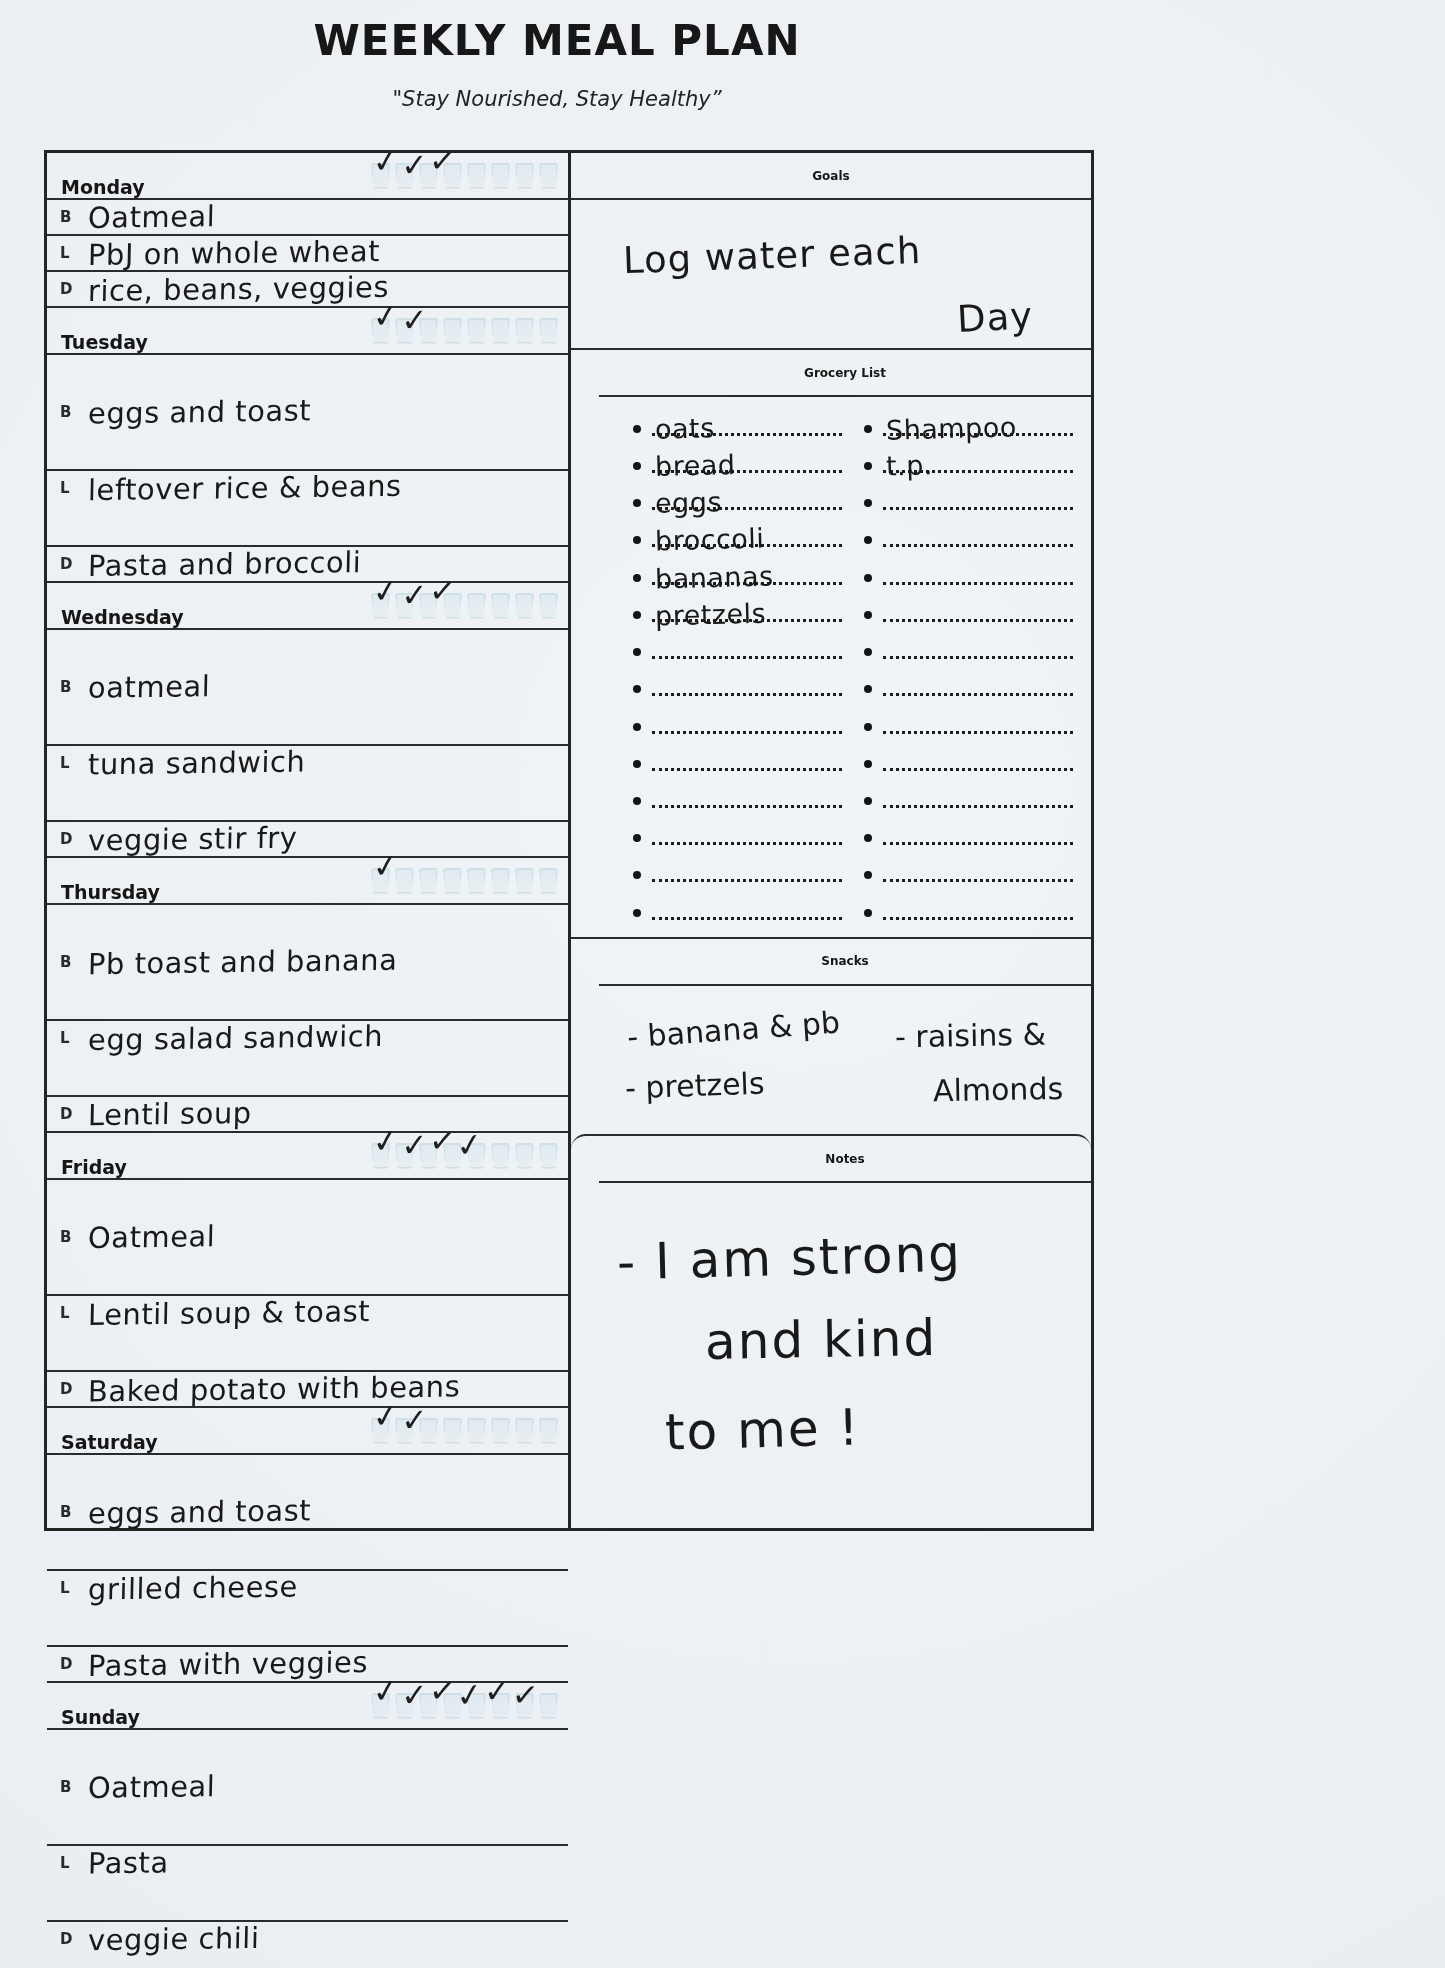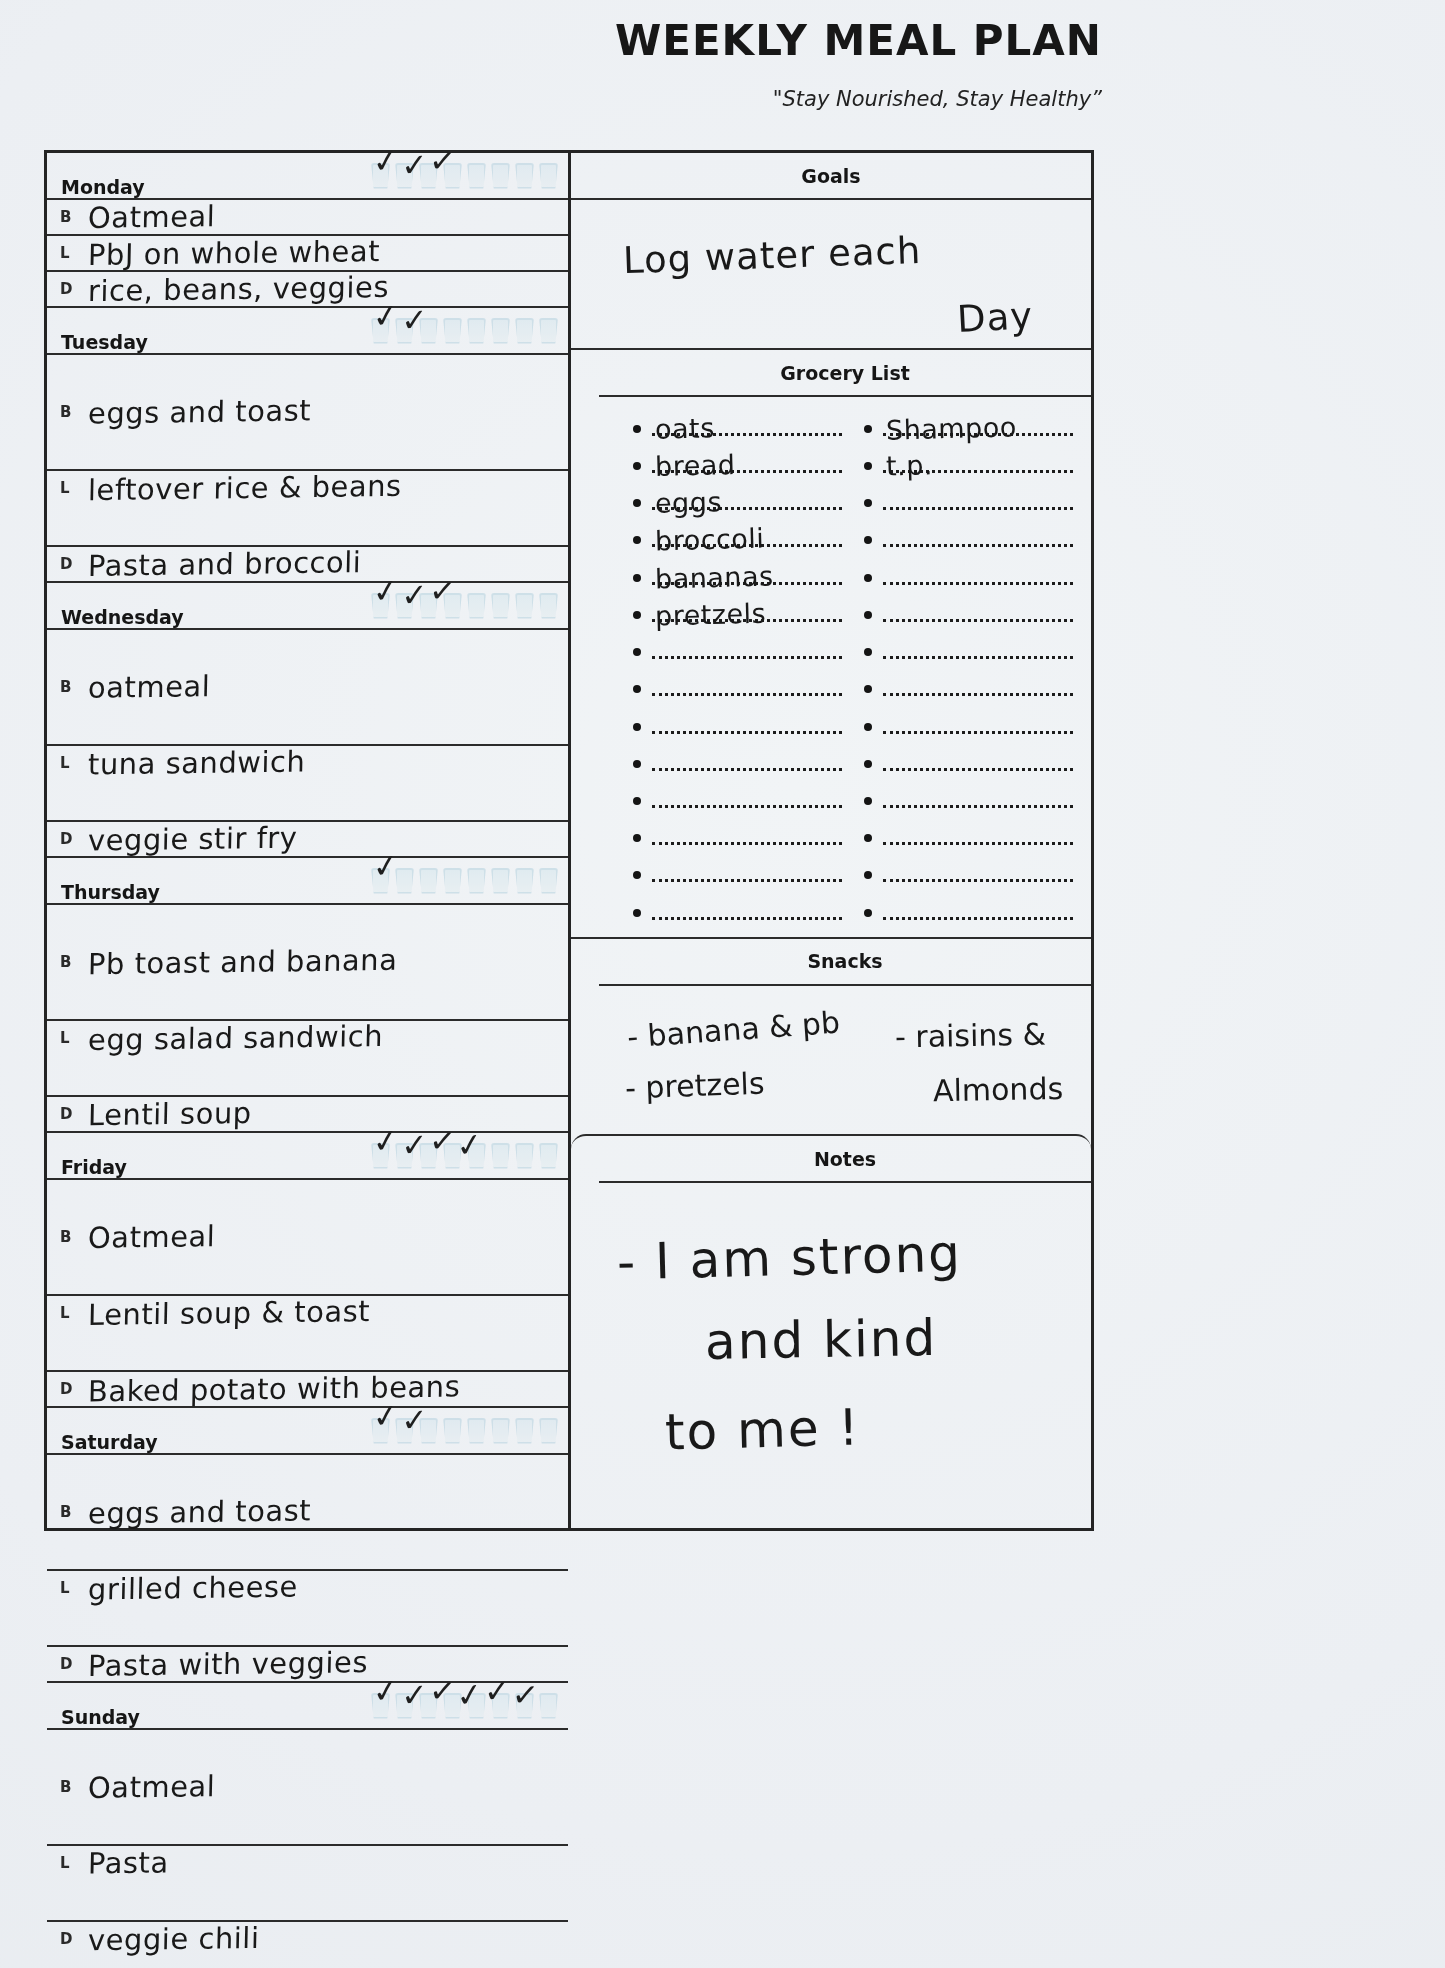--- a/index.html
+++ b/index.html
@@ -10,21 +10,21 @@
     --glass-fill:#dde9ef;
   }
   html,body{margin:0;padding:0;}
   body{
     width:1445px;height:1968px;position:relative;
     background:radial-gradient(120% 90% at 55% 40%, #f1f4f6 0%, #eceff3 60%, #e7ebef 100%);
     font-family:"DejaVu Sans","Liberation Sans",sans-serif;
     color:var(--ink);
     overflow:hidden;
   }
-  .titlebar{position:absolute;left:52px;top:16px;width:1050px;text-align:right;}
+  .titlebar{position:absolute;left:32px;top:16px;width:1050px;text-align:center;}
   .title{font-size:42px;font-weight:700;letter-spacing:1px;color:#171717;}
   .subtitle{margin-top:22px;font-size:21px;font-style:italic;font-weight:500;color:#222;}
 
   .sheet{
     position:absolute;left:44px;top:150px;width:1050px;height:1381px;
     border:3px solid #242424;box-sizing:border-box;display:flex;
   }
   .days-col{width:524px;border-right:3px solid #242424;box-sizing:border-box;display:flex;flex-direction:column;}
   .right-col{flex:1;display:flex;flex-direction:column;}
 
@@ -51,21 +51,21 @@
   .meal-row{flex:1;display:flex;align-items:center;padding-left:13px;box-sizing:border-box;}
   .meal-row + .meal-row{border-top:2px solid var(--line);}
   .meal-letter{width:28px;flex:none;font-size:15px;font-weight:600;color:#2a2a2a;}
   .hand{font-family:"DejaVu Sans",cursive,sans-serif;color:#191919;}
   .meal-text{font-size:29px;letter-spacing:.5px;white-space:nowrap;display:inline-block;transform:rotate(-0.8deg) skewX(-2deg);}
 
   .r-section{display:flex;flex-direction:column;box-sizing:border-box;}
   .r-section + .r-section{border-top:2.5px solid var(--line);padding-left:28px;}
   .sec-heading{
     height:47px;flex:none;display:flex;align-items:center;justify-content:center;
-    font-size:19px;font-weight:700;color:#161616;border-bottom:2px solid var(--line);box-sizing:border-box;
+    font-size:12px;font-weight:700;color:#161616;border-bottom:2px solid var(--line);box-sizing:border-box;
   }
   .sec-goals{flex:197;}
   .sec-grocery{flex:591;}
   .sec-snacks{flex:197;}
   .sec-notes{flex:395;border-radius:15px;}
   .sec-content{flex:1;position:relative;}
 
   .goals-line1{position:absolute;left:52px;top:34px;font-size:37px;letter-spacing:1px;transform:rotate(-2deg);}
   .goals-line2{position:absolute;right:58px;top:96px;font-size:37px;letter-spacing:1px;transform:rotate(-3deg);}
 

